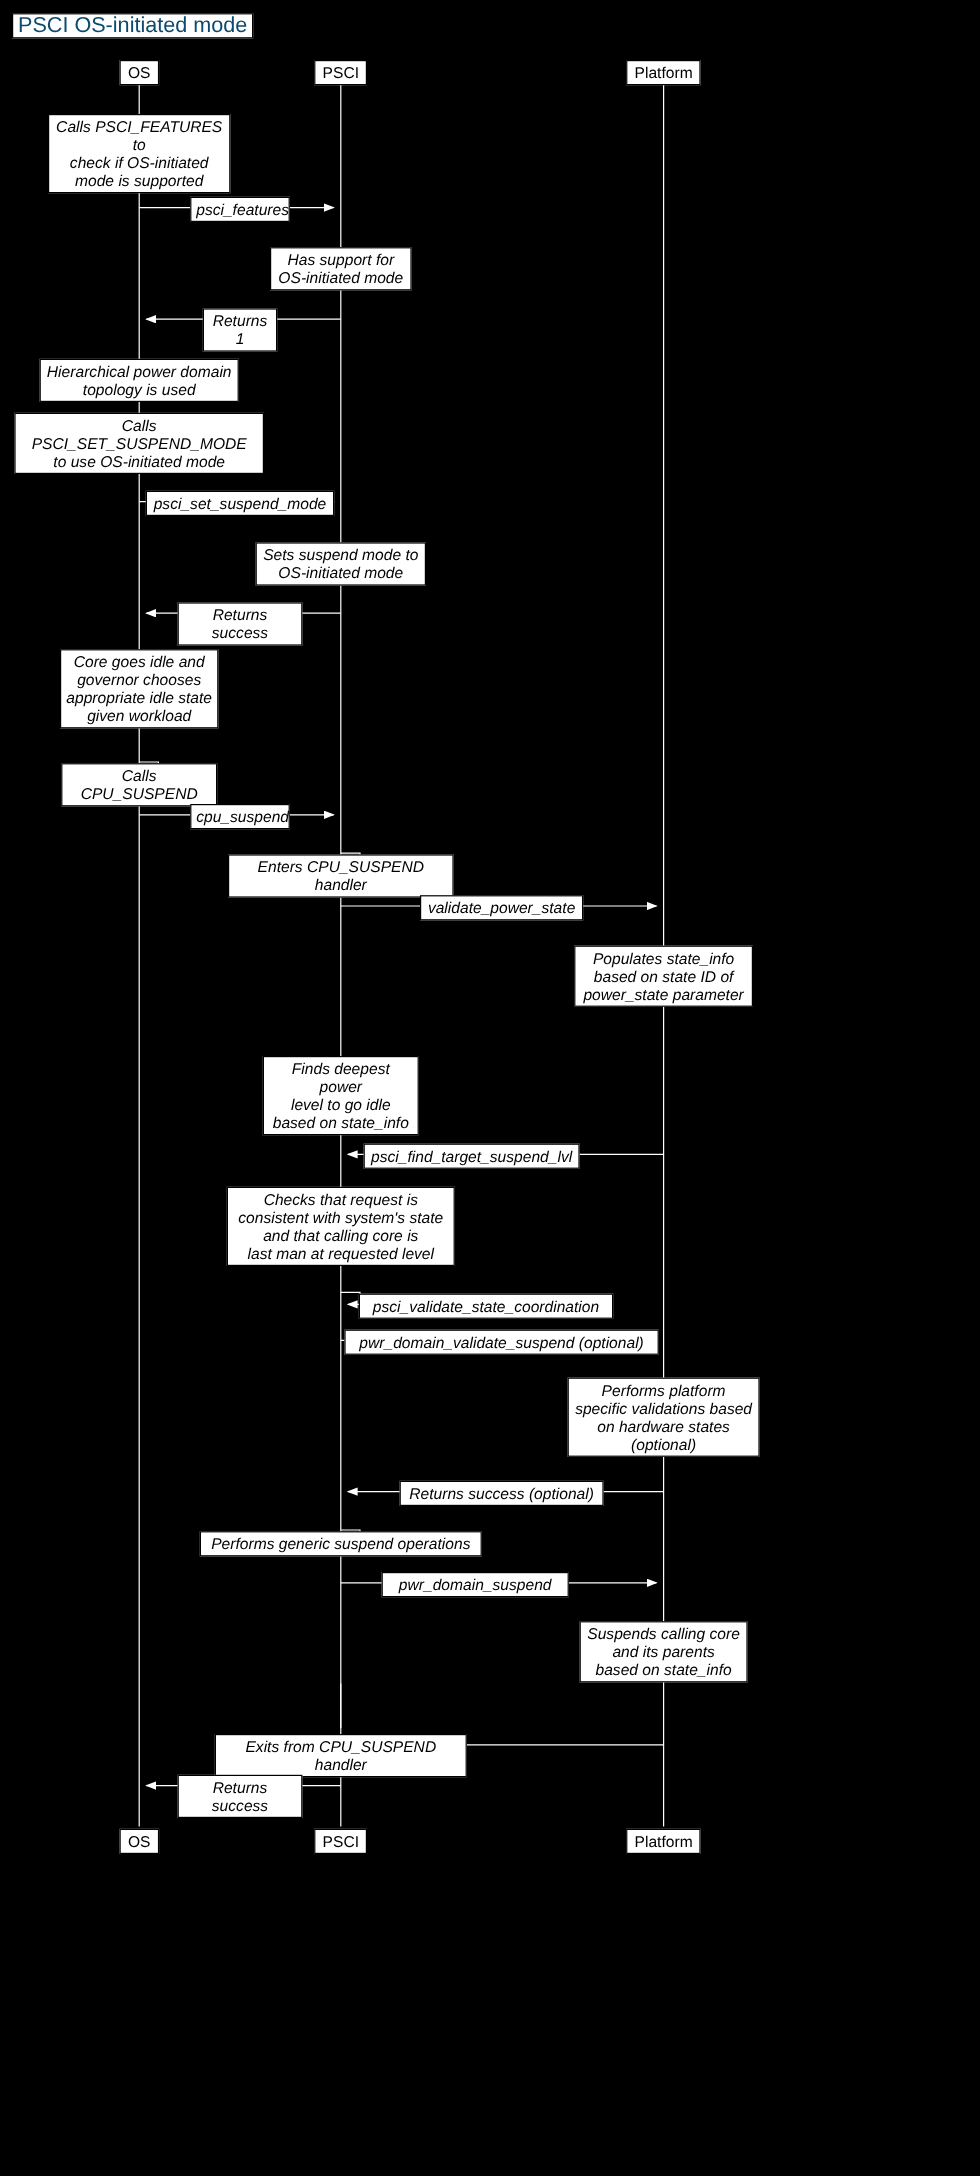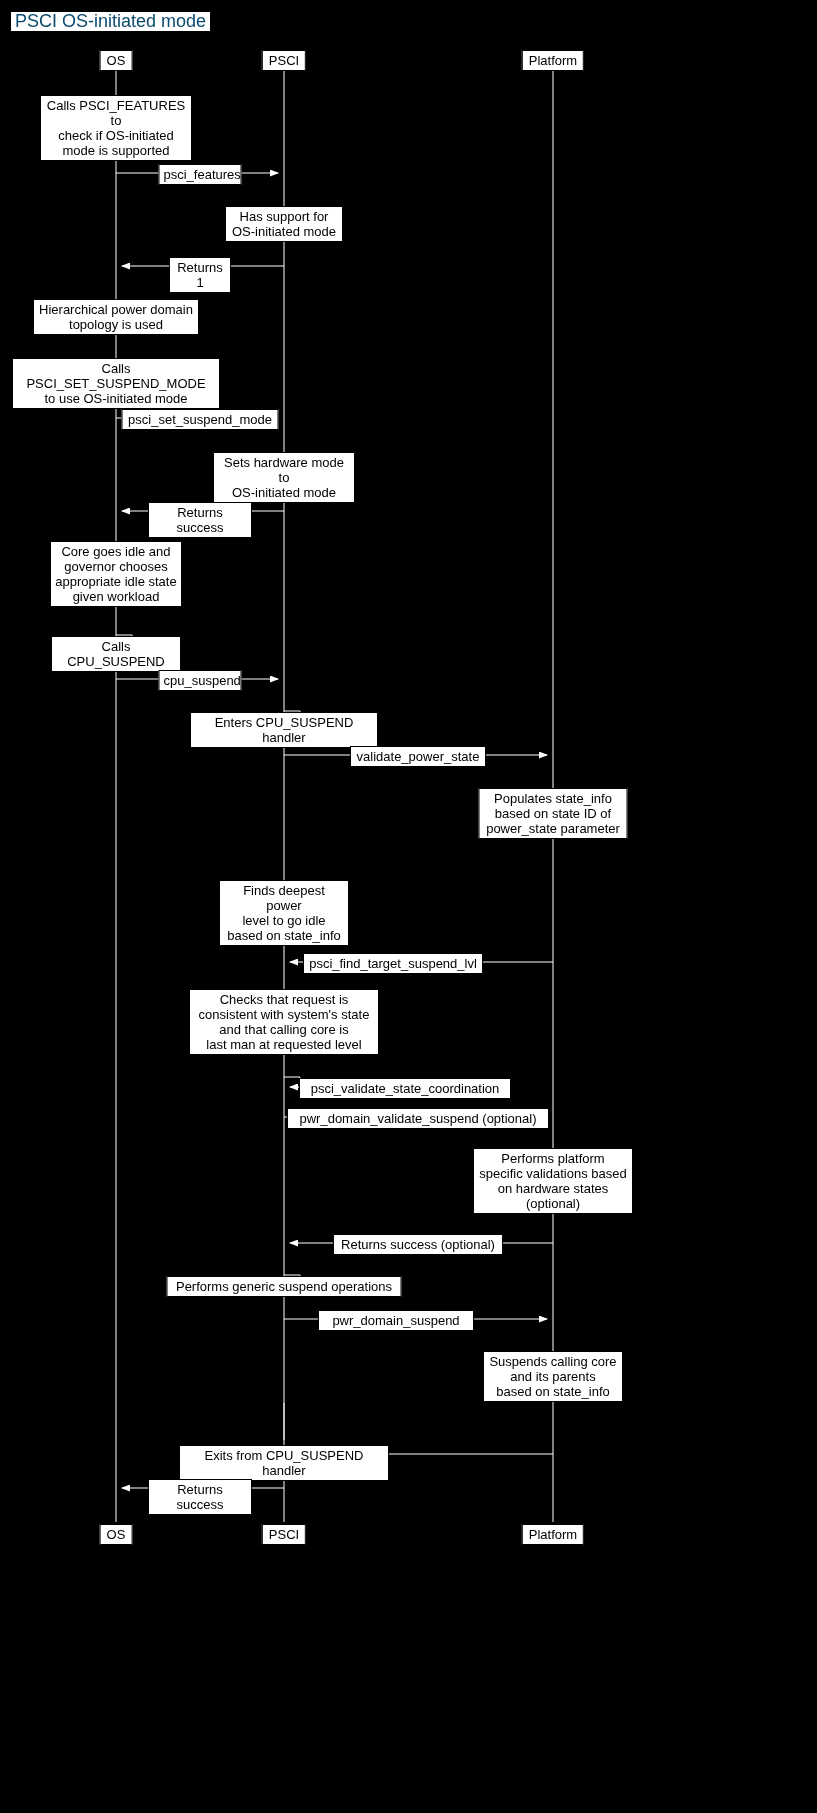--- a/index.html
+++ b/index.html
@@ -26,20 +26,21 @@
     background: #ffffff;
     color: #000000;
     border: 1px solid #000000;
     font-size: 13px;
     line-height: 15px;
     text-align: center;
     box-sizing: border-box;
     padding: 2px 4px;
     white-space: pre-line;
     transform: translateX(-50%);
+    font-style: italic;
   }
   .lifeline-head {
     position: absolute;
     background: #ffffff;
     color: #000000;
     border: 1px solid #000000;
     font-size: 13px;
     line-height: 15px;
     text-align: center;
     box-sizing: border-box;
@@ -109,24 +110,24 @@
 
   <div class="lbl" style="left:116px; top:95px; width:152px;">Calls PSCI_FEATURES to
 check if OS-initiated
 mode is supported</div>
   <div class="lbl" style="left:200px; top:164px; width:83px;">psci_features</div>
   <div class="lbl" style="left:284px; top:206px; width:118px;">Has support for
 OS-initiated mode</div>
   <div class="lbl" style="left:200px; top:257px; width:62px;">Returns 1</div>
   <div class="lbl" style="left:116px; top:299px; width:166px;">Hierarchical power domain
 topology is used</div>
-  <div class="lbl" style="left:116px; top:358px; width:208px;text-align:center;">Calls PSCI_SET_SUSPEND_MODE
+  <div class="lbl" style="left:116px; top:344px; width:208px;text-align:center;">Calls PSCI_SET_SUSPEND_MODE
 to use OS-initiated mode</div>
   <div class="lbl" style="left:200px; top:409px; width:157px;">psci_set_suspend_mode</div>
-  <div class="lbl" style="left:284px; top:452px; width:142px;">Sets hardware mode to
+  <div class="lbl" style="left:284px; top:452px; width:142px;">Sets suspend mode to
 OS-initiated mode</div>
   <div class="lbl" style="left:200px; top:502px; width:104px;">Returns success</div>
   <div class="lbl" style="left:116px; top:541px; width:132px;">Core goes idle and
 governor chooses
 appropriate idle state
 given workload</div>
   <div class="lbl" style="left:116px; top:636px; width:130px;">Calls CPU_SUSPEND</div>
   <div class="lbl" style="left:200px; top:670px; width:83px;">cpu_suspend</div>
   <div class="lbl" style="left:284px; top:712px; width:188px;">Enters CPU_SUSPEND handler</div>
   <div class="lbl" style="left:418px; top:746px; width:136px;">validate_power_state</div>

